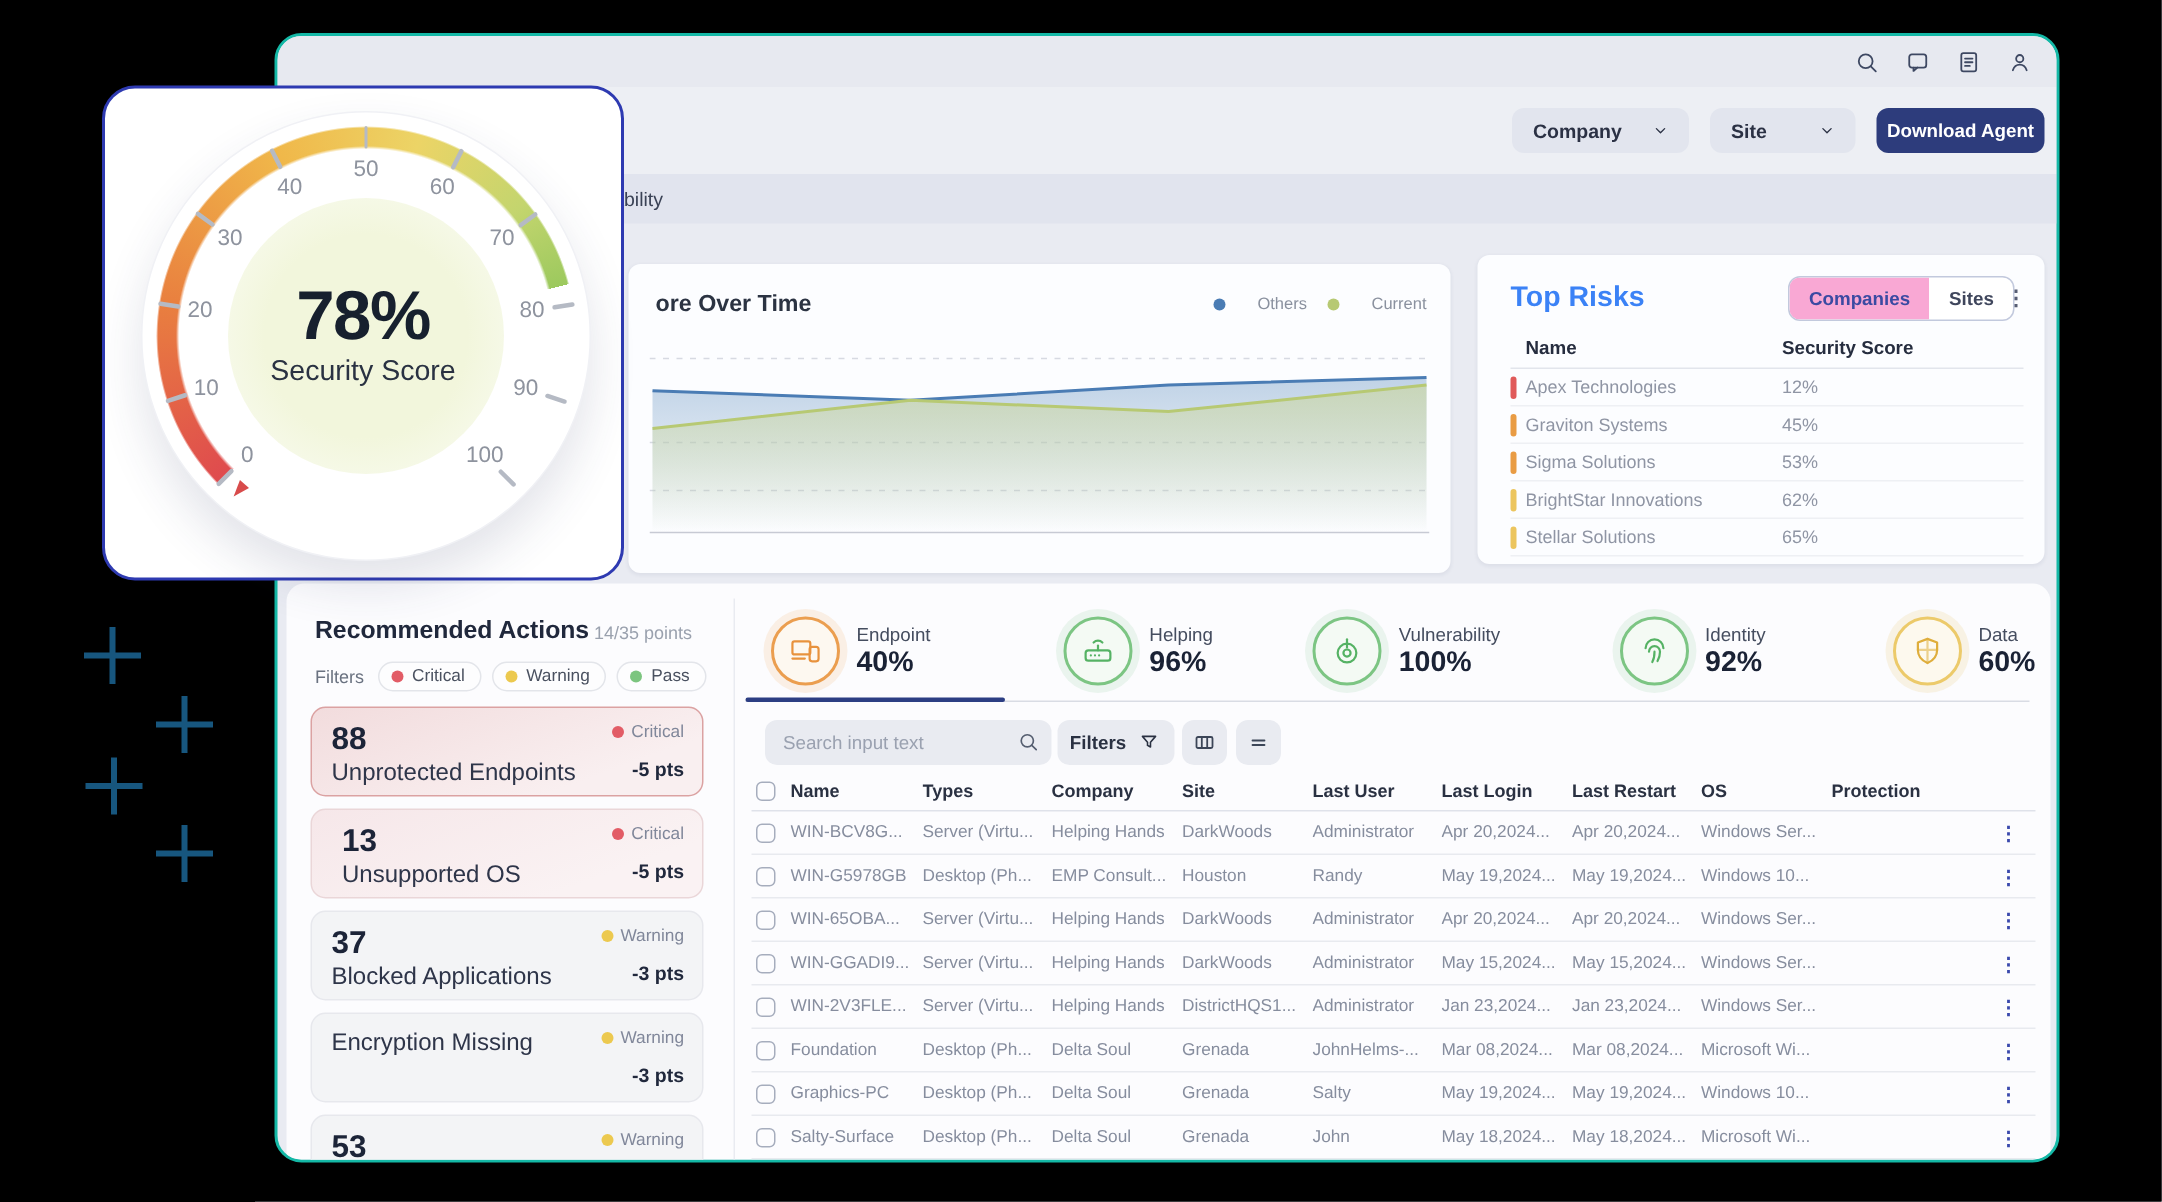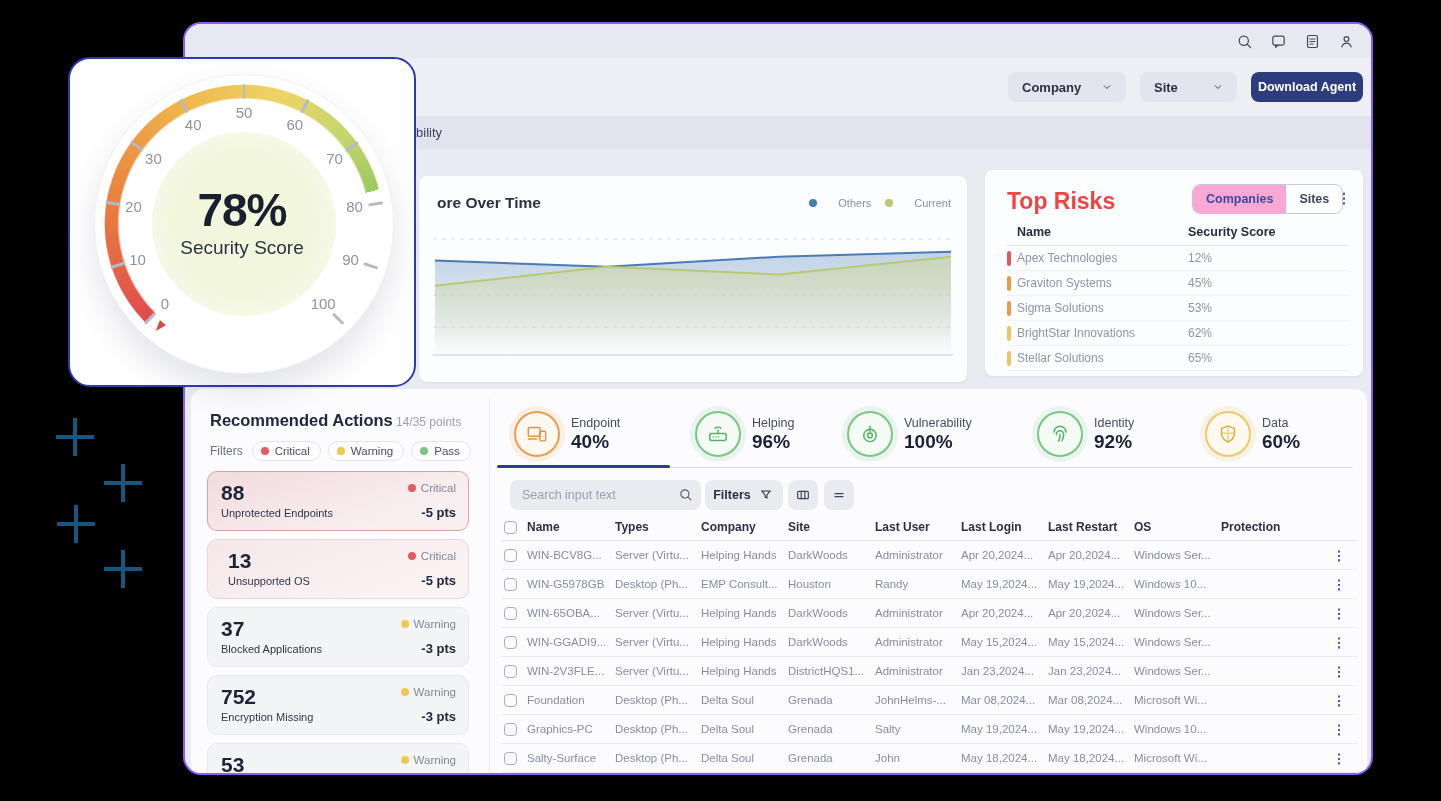--- a/index.html
+++ b/index.html
@@ -1,21 +1,21 @@
 <!DOCTYPE html>
 <html><head>
 <meta charset="utf-8">
 <style>
   * { margin:0; padding:0; box-sizing:border-box; }
   html,body { width:1441px; height:801px; background:#000; overflow:hidden;
               font-family:"Liberation Sans", sans-serif; }
 
   
   .window { position:absolute; left:183px; top:22px; width:1190px; height:753px;
-            background:#e9ebf2; border:2px solid #8b5cf6; border-radius:18px; overflow:hidden; }
+            background:#e9ebf2; border:2px solid #14b8a6; border-radius:18px; overflow:hidden; }
   .topbar { position:absolute; left:0; top:0; right:0; height:34px; background:#e7e9f0; }
   .topbar-icons { position:absolute; right:16px; top:8px; display:flex; gap:16px; color:#3e4862; }
   .tb-icon { width:18px; height:18px; display:flex; align-items:center; justify-content:center; cursor:pointer; }
 
   .toolbar { position:absolute; left:0; top:34px; right:0; height:58px; background:#edeff4; }
   .toolbar-right { position:absolute; right:8px; top:14px; display:flex; gap:14px; align-items:center; }
   .pill-select { height:30px; background:#e2e5ee; border-radius:8px; display:flex; align-items:center;
                  justify-content:space-between; padding:0 10px 0 14px; color:#2b3144; font-size:13px;
                  font-weight:bold; cursor:pointer; }
   .pill-company { width:118px; } .pill-site { width:97px; }
@@ -32,21 +32,21 @@
   .chart-title { position:absolute; left:18px; top:18px; font-size:15.5px; font-weight:bold; color:#2b3342; }
   .legend { position:absolute; right:16px; top:21px; display:flex; gap:14px; align-items:center; }
   .legend-item { display:flex; align-items:center; gap:21px; font-size:11px; color:#8a919f; }
   .legend-dot { width:8px; height:8px; border-radius:50%; }
   .chart-wrap { position:absolute; left:14px; top:55px; width:520px; height:126px; }
   .xlabels { position:absolute; left:14px; right:14px; top:184px; display:flex; justify-content:space-between;
              font-size:10.5px; color:#8a919f; }
 
   
   .risks-card { position:absolute; left:800px; top:146px; width:378px; height:206px; }
-  .risks-title { position:absolute; left:22px; top:18px; font-size:23px; font-weight:bold; color:#ef4444; }
+  .risks-title { position:absolute; left:22px; top:18px; font-size:19px; font-weight:bold; color:#3b82f6; }
   .seg-toggle { position:absolute; left:207px; top:14px; height:30px; display:flex; border:1px solid #c2c9dd;
                 border-radius:8px; overflow:hidden; background:#fff; }
   .seg { padding:0 13px; display:flex; align-items:center; font-size:12.5px; cursor:pointer; color:#3f465c; font-weight:bold; }
   .seg.active { background:#f9a8d4; color:#3b4aa2; }
   .risks-kebab { position:absolute; right:12px; top:20px; font-size:14px; font-weight:bold; color:#565d73;
                  cursor:pointer; letter-spacing:0; }
   .risk-table { position:absolute; left:22px; right:14px; top:48px; }
   .risk-row, .risk-head { display:grid; grid-template-columns:10px 171px 1fr; align-items:center; }
   .risk-head { height:28px; font-size:12.5px; font-weight:bold; color:#262d3f; border-bottom:1px solid #e2e5ec; }
   .risk-row { height:25px; border-bottom:1px solid #eef0f4; font-size:12px; color:#8f95a4; }
@@ -63,27 +63,27 @@
   .ra-filters-label { font-size:12px; color:#6a7280; margin-right:2px; }
   .f-pill { display:flex; align-items:center; gap:6px; border:1px solid #e3e5ea; background:#fdfdfe;
             border-radius:999px; padding:3px 10px 3px 8px; font-size:11.5px; color:#4a5160; cursor:pointer; }
   .f-dot { width:8px; height:8px; border-radius:50%; }
   .ra-cards { position:absolute; left:16px; top:82px; width:262px; display:flex; flex-direction:column; gap:8px; }
   .a-card { position:relative; height:60px; border-radius:10px; padding:9px 13px; cursor:pointer; }
   .a-card.v-critical  { background:linear-gradient(160deg,#f2dcdd,#f9eff0 75%); border:1px solid #dba2a2; }
   .a-card.v-critical2 { background:linear-gradient(160deg,#f6e7e9,#faf2f3 75%); border:1px solid #ead6d8;padding-left:20px; }
   .a-card.v-warning   { background:#f3f4f6; border:1px solid #e7e8ed; }
   .a-count { font-size:21px; font-weight:bold; color:#1c2438; line-height:24px; }
-  .a-label { font-size:11px; color:#2e3549; margin-top:2px; white-space:nowrap; }
+  .a-label { font-size:16px; color:#2e3549; margin-top:2px; white-space:nowrap; }
   .a-sev { position:absolute; right:12px; top:10px; display:flex; align-items:center; gap:5px;
            font-size:11.5px; color:#80879a; }
   .a-pts { position:absolute; right:12px; bottom:10px; font-size:13px; font-weight:bold; color:#20283c; }
 
   
-  .tabs { position:absolute; left:300px; top:14px; right:10px; height:62px; display:flex; padding-left:23px; }
+  .tabs { position:absolute; left:300px; top:14px; right:10px; height:62px; display:flex; padding-left:23px;justify-content:space-between; }
   .s-tab { display:flex; align-items:center; gap:11px; cursor:pointer; }
   .s-tab:nth-child(1){ width:181px; } .s-tab:nth-child(2){ width:152px; }
   .s-tab:nth-child(3){ width:190px; } .s-tab:nth-child(4){ width:168px; }
   .icon-ring { width:46px; height:46px; border-radius:50%; display:flex; align-items:center; justify-content:center;
                border:2px solid; background:#fff; }
   .c-orange { border-color:#eb9e4f; color:#e8923d; box-shadow:0 0 0 5px rgba(236,154,60,.13); background:#fdf8f0; }
   .c-green  { border-color:#7cc583; color:#55b264; box-shadow:0 0 0 5px rgba(110,190,120,.12); background:#f4faf4; }
   .c-amber  { border-color:#ecca6a; color:#dfae3c; box-shadow:0 0 0 5px rgba(230,190,80,.15); background:#fdf9ee; }
   .s-tab-label { font-size:12.5px; color:#454d5f; }
   .s-tab-value { font-size:19px; font-weight:bold; color:#1a2235; margin-top:1px; }
@@ -328,21 +328,20 @@
         <div class="a-card v-warning">
           <div class="a-count">37</div>
           <div class="a-label">Blocked Applications</div>
           <div class="a-sev">
             <span class="f-dot" style="background: rgb(236, 201, 79);"></span>
             <span>Warning</span>
           </div>
           <div class="a-pts">-3 pts</div>
         </div>
         <div class="a-card v-warning">
-          <div class="a-count">752</div>
           <div class="a-label">Encryption Missing</div>
           <div class="a-sev">
             <span class="f-dot" style="background: rgb(236, 201, 79);"></span>
             <span>Warning</span>
           </div>
           <div class="a-pts">-3 pts</div>
         </div>
         <div class="a-card v-warning">
           <div class="a-count">53</div>
           <div class="a-sev">

